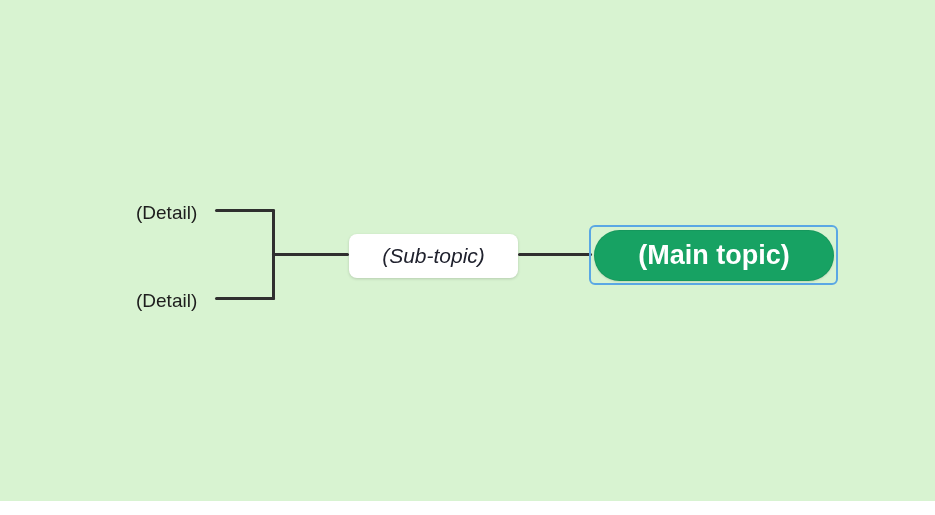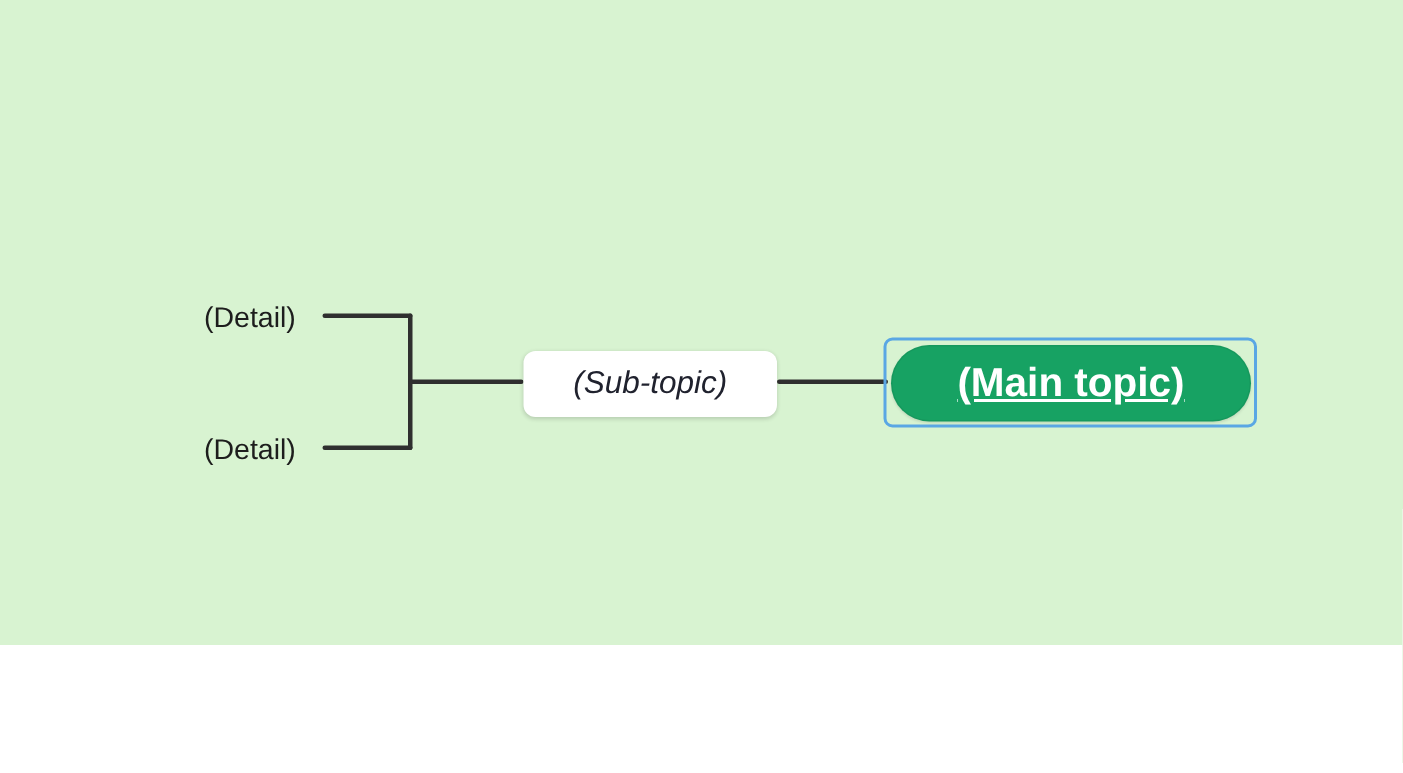--- a/index.html
+++ b/index.html
@@ -10,21 +10,21 @@
     --sub-fill: #ffffff;
     --sub-text: #20222e;
     --detail-text: #1d1d1d;
     --selection: #5aa7e4;
   }
   * { margin: 0; padding: 0; box-sizing: border-box; }
   html, body { width: 935px; height: 515px; overflow: hidden; }
   .canvas {
     position: relative;
     width: 935px;
-    height: 430px;
+    height: 501px;
     background: var(--bg);
     font-family: "Liberation Sans", sans-serif;
   }
   .connector {
     position: absolute;
     background: var(--connector);
     border-radius: 1.5px;
   }
   .connector-detail-top    { left: 215px; top: 209px; width: 60px; height: 3px; }
   .connector-detail-bottom { left: 215px; top: 297px; width: 60px; height: 3px; }
@@ -74,21 +74,20 @@
     border-radius: 25.5px;
     box-shadow: inset 0 0 0 1px rgba(0,0,0,0.06), 0 1px 2px rgba(0,0,0,0.12);
     display: flex;
     align-items: center;
     justify-content: center;
     font-size: 27px;
     font-weight: 700;
     color: var(--main-text);
     white-space: nowrap;
     cursor: default;
-    text-decoration: underline;
   }
 </style>
 </head>
 <body>
 
 <div class="canvas">
 
   <span class="detail-node detail-node-top">(Detail)</span>
 
   <span class="detail-node detail-node-bottom">(Detail)</span>

